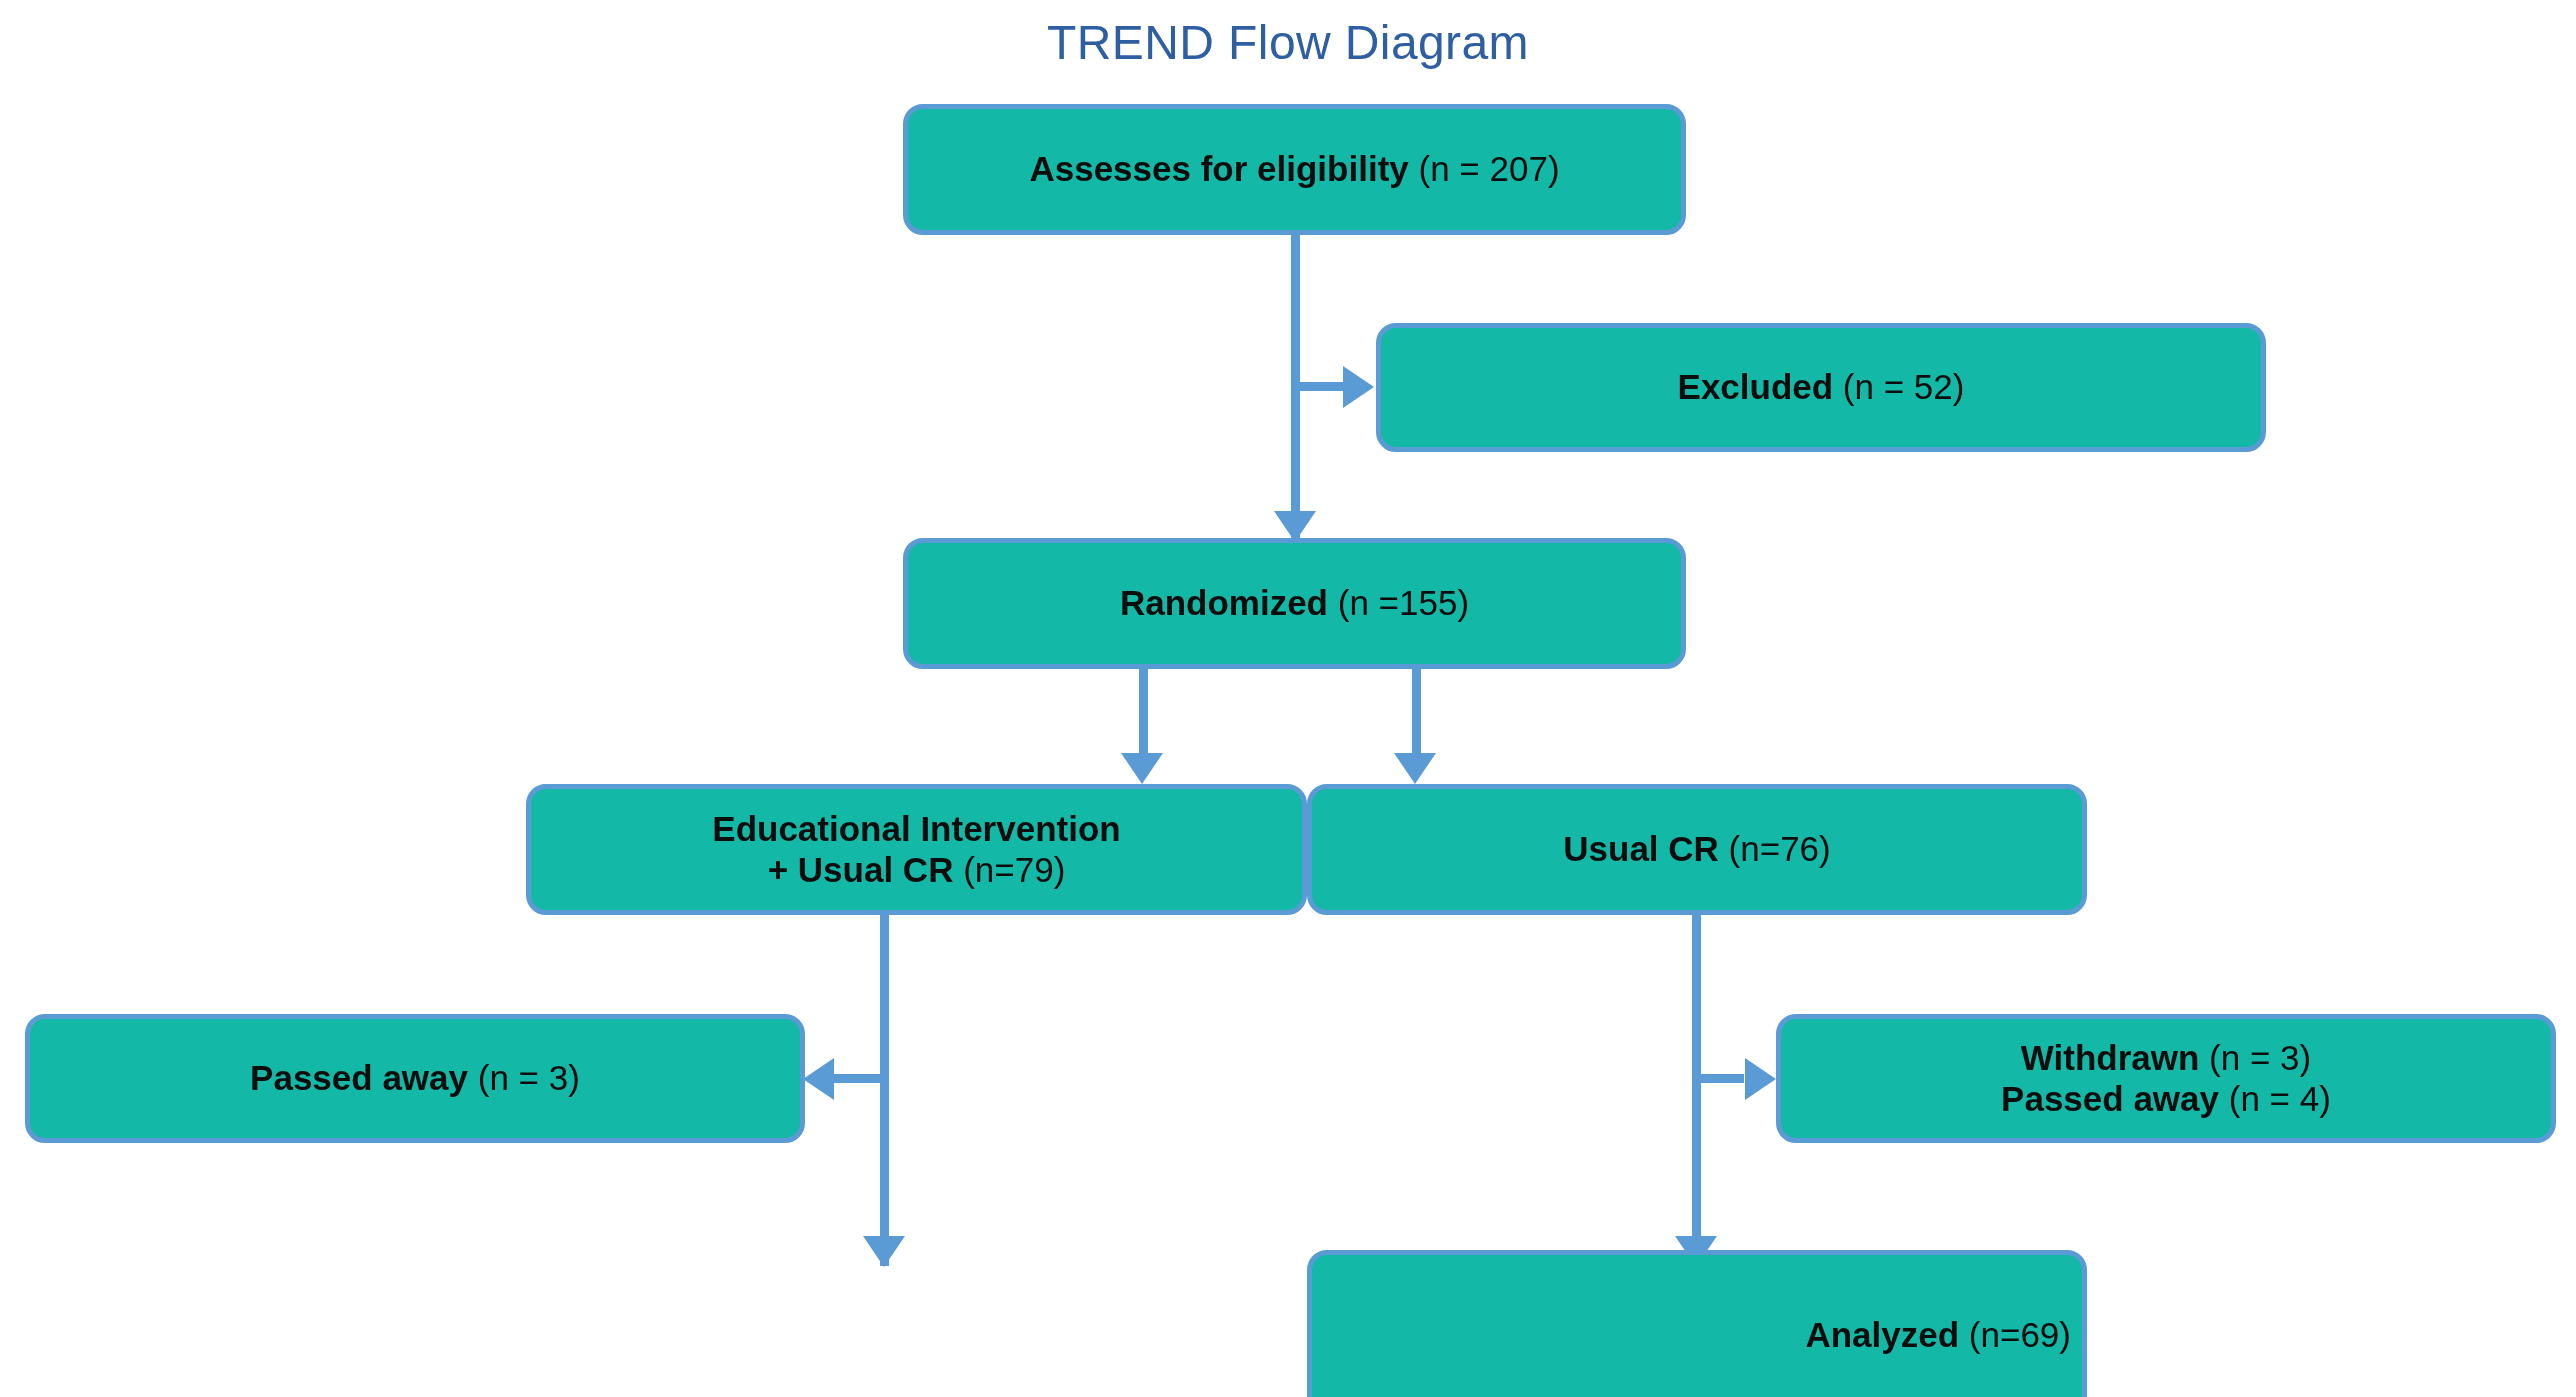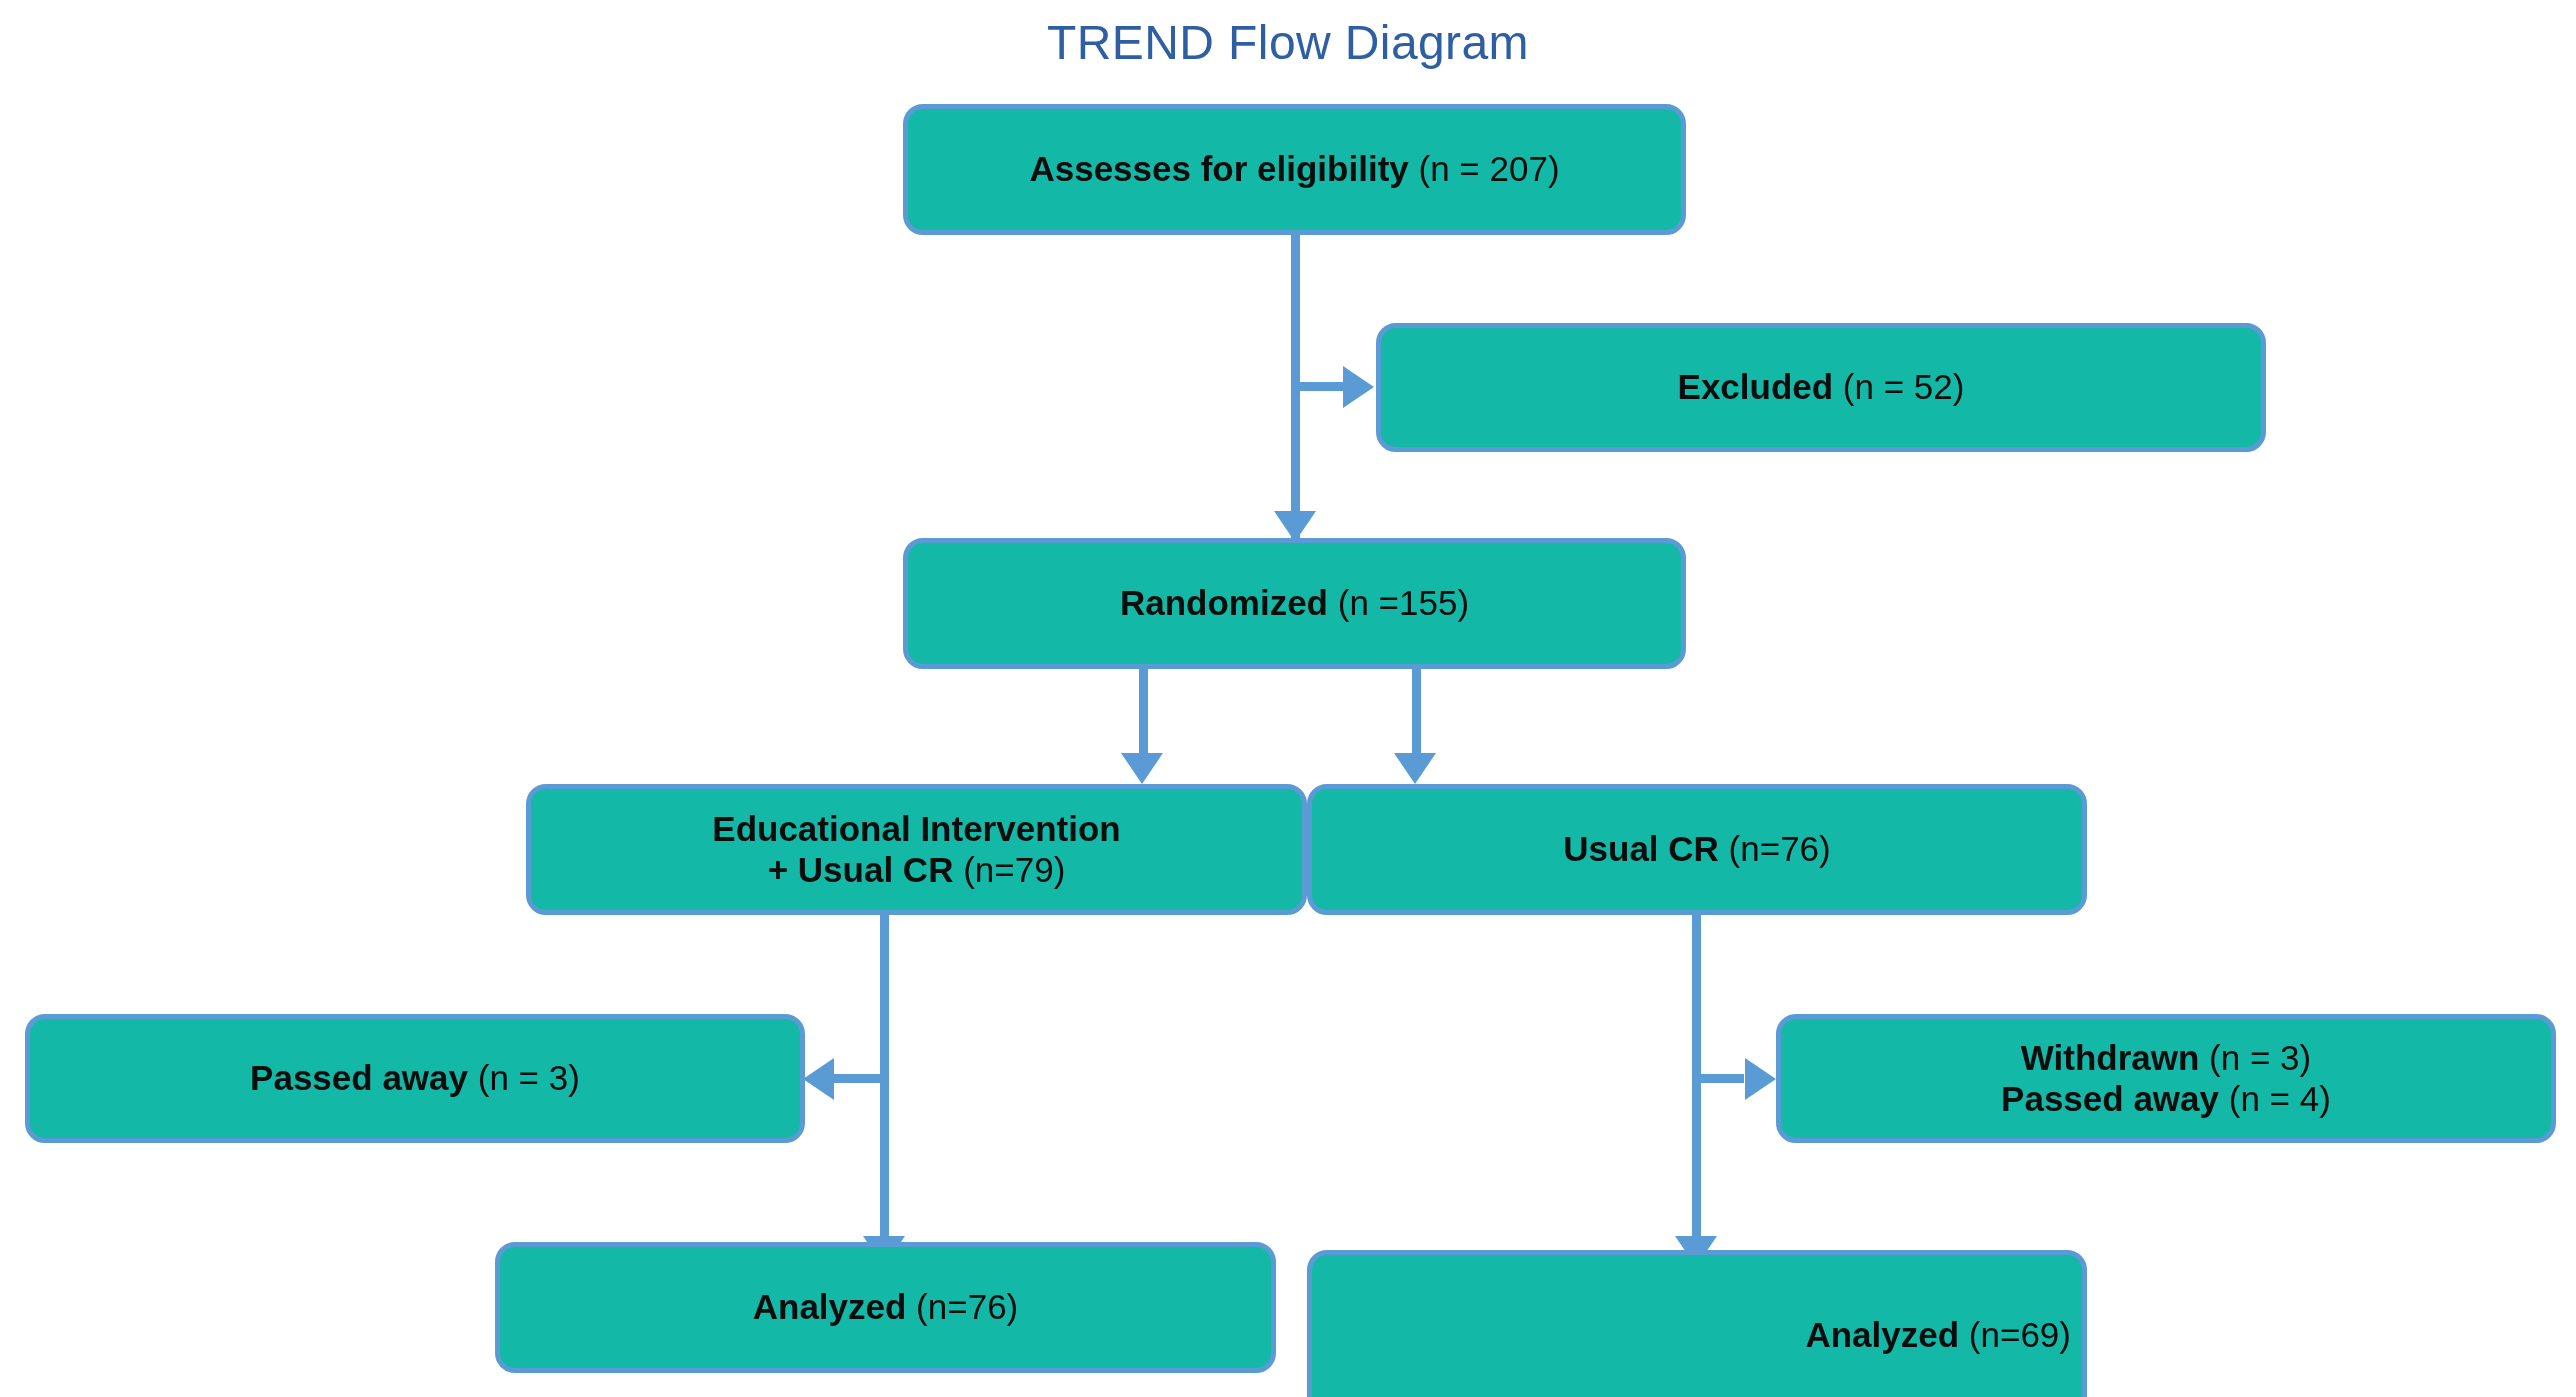--- a/index.html
+++ b/index.html
@@ -138,25 +138,20 @@
     </span>
   </div>
 
   <div class="node" style="left:1776px; top:1014px; width:780px; height:129px;">
     <span>
       <span class="ln"><b>Withdrawn</b><span class="reg"> (n = 3)</span></span>
       <span class="ln"><b>Passed away</b><span class="reg"> (n = 4)</span></span>
     </span>
   </div>
 
-  <div class="node" style="left:495px; top:1242px; width:781px; height:131px;">
-    <span class="ln">
-      <b>Analyzed</b><span class="reg"> (n=76)</span>
-    </span>
-  </div>
 
   <div class="node" style="left:1307px; top:1250px; width:780px; height:170px;justify-content:flex-end;">
     <span class="ln">
       <b>Analyzed</b><span class="reg"> (n=69)</span>
     </span>
   </div>
 
 </div>
 
 

